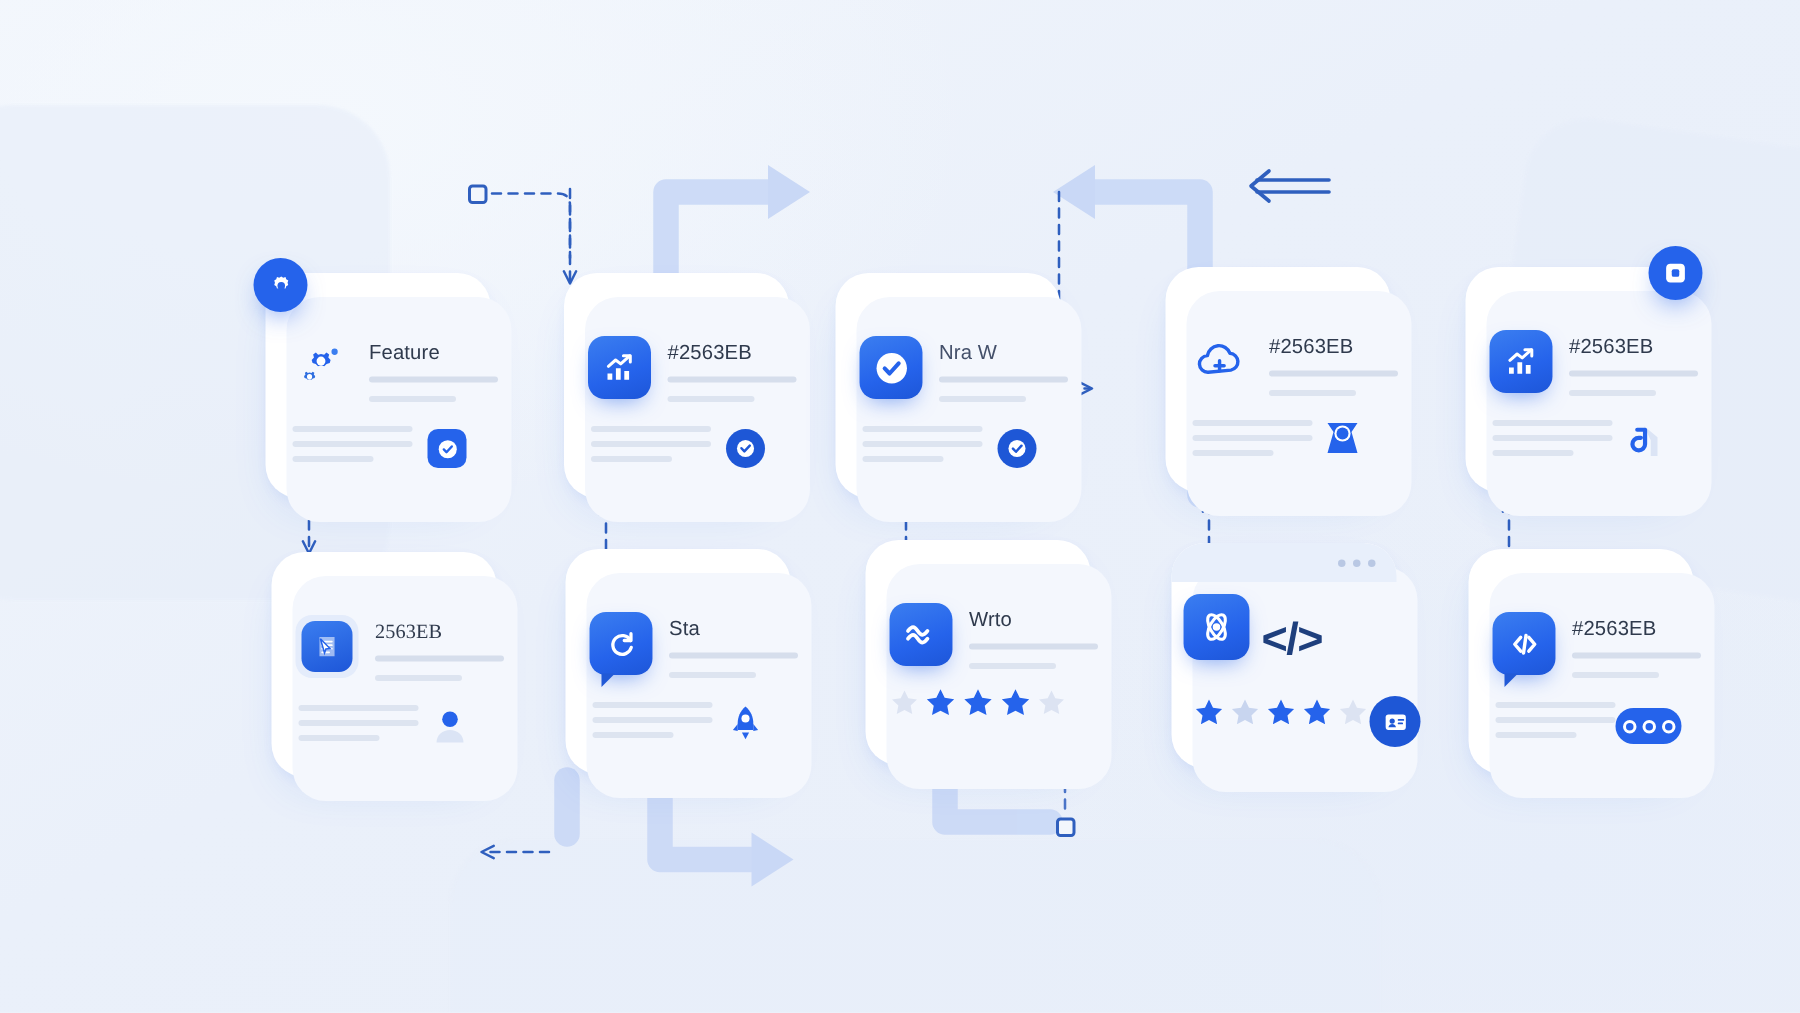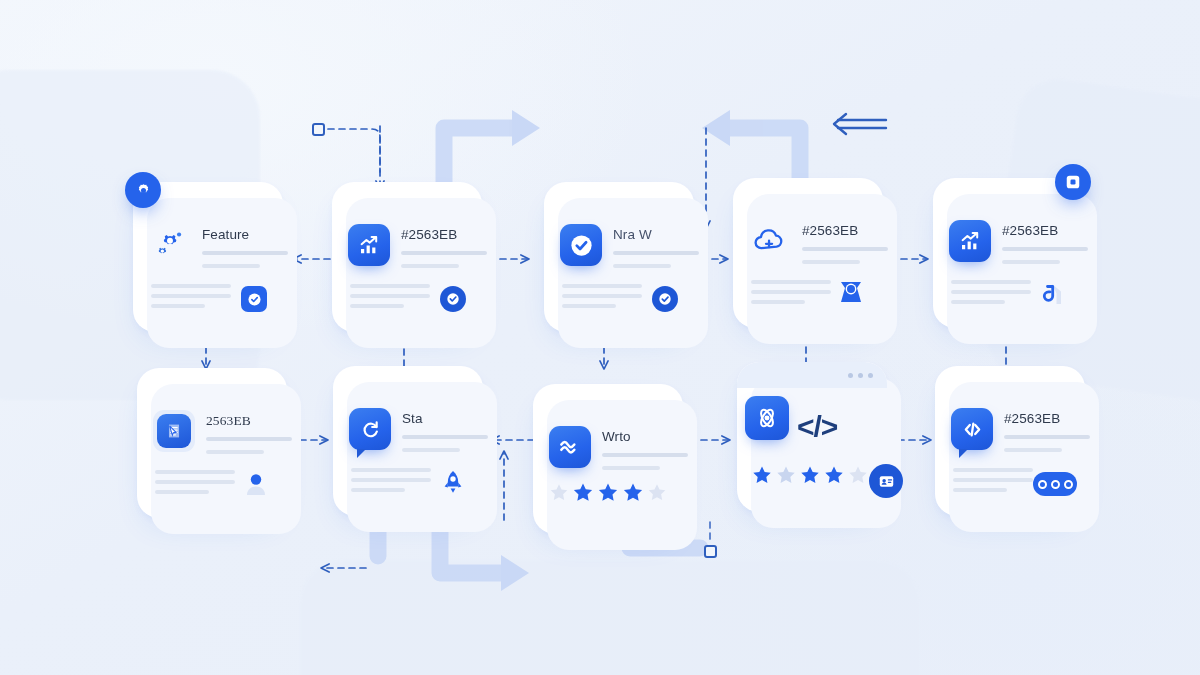--- a/index.html
+++ b/index.html
@@ -32,20 +32,21 @@
 
   
   .card {
     position: absolute;
     width: 150px; height: 150px;
     background: #ffffff;
     border-radius: 22px;
     box-shadow: 0 14px 34px -14px rgba(37,99,235,.20),
                 0 3px 10px -4px rgba(37,99,235,.12);
     z-index: 5;
+    margin-left: 44px;
   }
   .card.ghost::after {
     content: "";
     position: absolute;
     left: 14px; top: 16px;
     width: 150px; height: 150px;
     background: #f4f7fd;
     border-radius: 22px;
     z-index: -1;
   }
@@ -307,21 +308,21 @@
         <div class="badge-ring">
           <svg width="18" height="18" viewBox="0 0 24 24" fill="none">
             <circle cx="12" cy="12" r="7.6" fill="#fff"></circle>
             <path d="M8.4 11.8l2.6 2.8 4.8-5.2" stroke="#1e57d6" stroke-width="2.2" stroke-linecap="round" stroke-linejoin="round"></path>
           </svg>
         </div>
       </div>
     </div>
   </div>
 
-  <div class="card ghost" style="left:544px; top:182px;text-decoration:underline;">
+  <div class="card ghost" style="left:513px; top:182px;text-decoration:underline;">
     <div class="card-head">
       <div class="tile">
         <svg width="27" height="27" viewBox="0 0 24 24" fill="none">
           <circle cx="12" cy="12" r="9" fill="#fff"></circle>
           <path d="M7.8 12.1l2.9 3 5.4-6" stroke="#2563eb" stroke-width="2.4" stroke-linecap="round" stroke-linejoin="round"></path>
         </svg>
       </div>
       <div class="headtext">
         <div class="title faded">Nra W</div>
         <div class="bar w1"></div>
@@ -467,21 +468,21 @@
         <svg width="28" height="28" viewBox="0 0 28 28" fill="none">
           <path d="M14 3c3.6 3 5.2 7 5.2 11.2v4.4H8.8v-4.4C8.8 10 10.4 6 14 3z" fill="#2563eb"></path>
           <circle cx="14" cy="11" r="2.7" fill="#fff"></circle>
           <path d="M8.8 14.6L5.6 18.6l3.2.8zM19.2 14.6l3.2 4-3.2.8z" fill="#2563eb"></path>
           <path d="M11.6 20.4h4.8l-2.4 4.4z" fill="#2563eb"></path>
         </svg>
       </div>
     </div>
   </div>
 
-  <div class="card ghost" style="left:533px; top:384px;">
+  <div class="card ghost" style="left:533px; top:360px;">
     <div class="card-head">
       <div class="tile">
         <svg width="26" height="26" viewBox="0 0 24 24" fill="none" stroke="#fff" stroke-width="2.3" stroke-linecap="round" stroke-linejoin="round">
           <path d="M4 14.6c2.4-3.2 3.9-3.2 6 0s3.6 3.2 6 0"></path>
           <path d="M4 9.8c2.4-3.2 3.9-3.2 6 0s3.6 3.2 6 0"></path>
         </svg>
       </div>
       <div class="headtext">
         <div class="title">Wrto</div>
         <div class="bar w1"></div>

